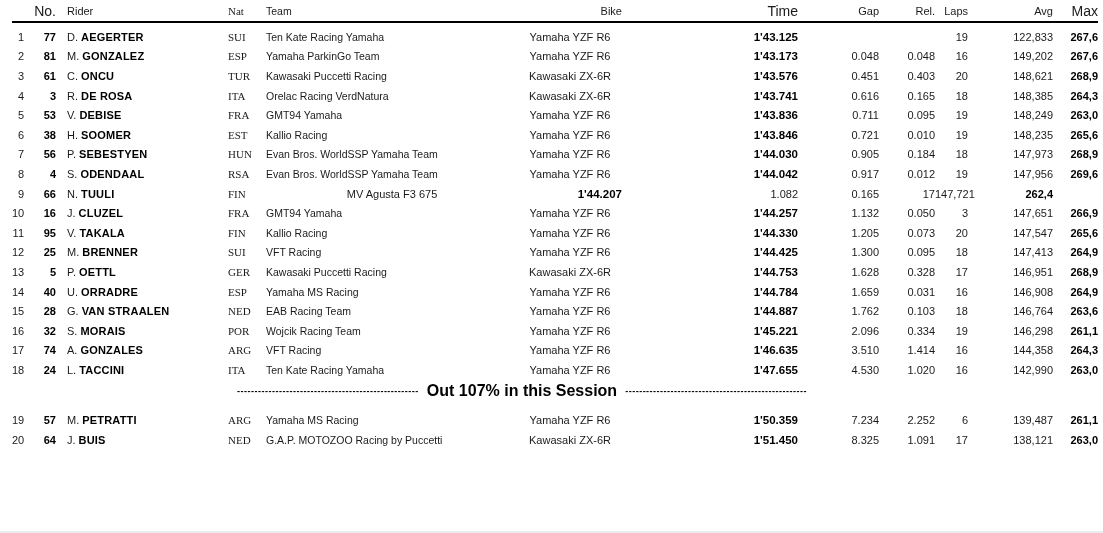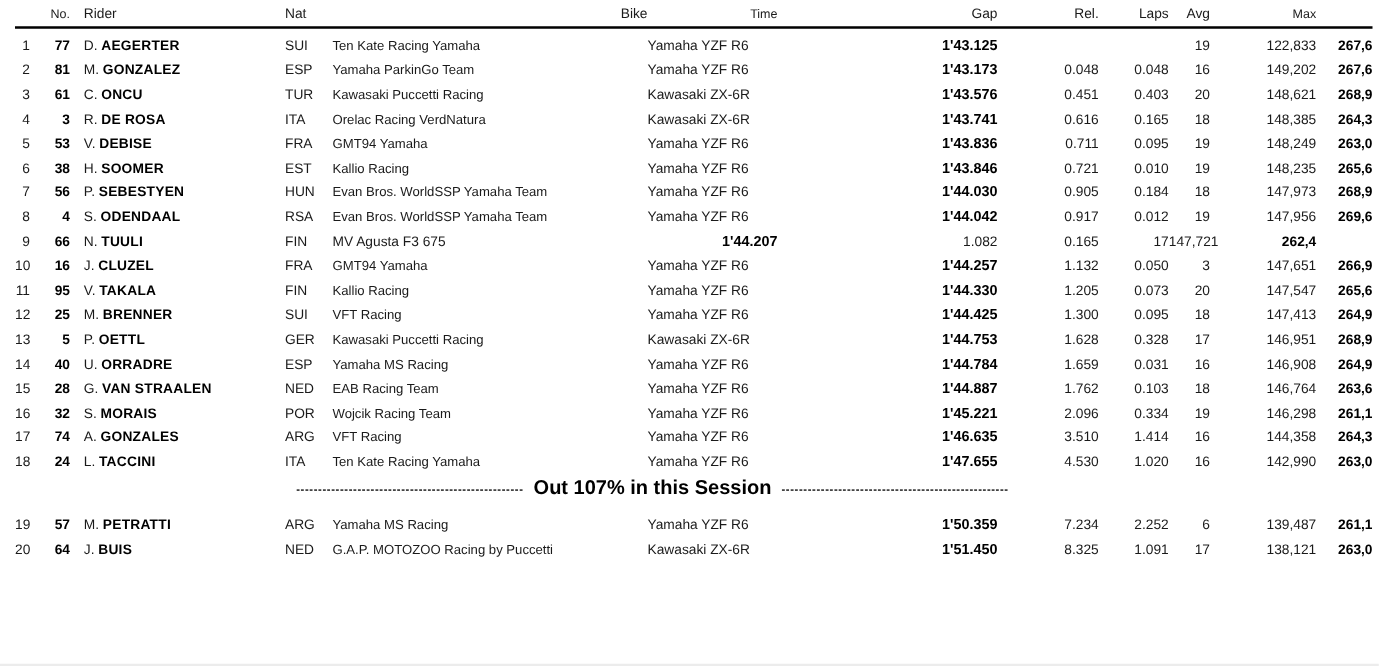--- a/index.html
+++ b/index.html
@@ -21,27 +21,27 @@
   .head-row{height:15px;font-size:11px;line-height:15px;}
   .head-row > div{font-weight:normal;}
   .rule{border-bottom:2.5px solid var(--rule,#000);margin-top:2px;}
   .rows{margin-top:4px;}
   
   .row{height:19.6px;font-size:11px;}
   .c-pos{text-align:right;padding-right:4px;}
   .c-no{text-align:right;padding-right:2px;font-weight:bold;color:var(--bold,#000);}
   .c-rider{padding-left:9px;white-space:nowrap;}
   .c-rider .surname{font-weight:bold;color:var(--bold,#000);margin-left:3px;letter-spacing:.2px;}
-  .c-nat{padding-left:0;}
+  .c-nat{padding-left:0;font-family:Liberation Serif, serif;}
   .c-team{padding-left:0;font-size:10.5px;white-space:nowrap;}
-  .c-bike{text-align:left;white-space:nowrap;}
+  .c-bike{text-align:center;white-space:nowrap;}
   .c-time{text-align:right;font-weight:bold;font-size:11.5px;color:var(--bold,#000);}
   .c-gap,.c-rel,.c-laps,.c-avg{text-align:right;}
   .c-max{text-align:right;font-weight:bold;color:var(--bold,#000);}
-  .head-row .c-no,.head-row .c-time,.head-row .c-max{color:var(--text,#1a1a1a);font-size:10px;}
+  .head-row .c-no,.head-row .c-time,.head-row .c-max{color:var(--text,#1a1a1a);font-size:14px;}
   .head-row .c-rider{padding-left:9px;}
   .head-row .c-bike{text-align:right;padding-left:2px;}
   
   .separator{
     width:1020px;height:20px;margin-top:1px;
     display:flex;justify-content:center;align-items:center;gap:8px;
     font-size:10.5px;white-space:nowrap;overflow:hidden;
   }
   .separator .dashes{letter-spacing:.5px;color:var(--bold,#000);font-weight:bold;font-size:9px;}
   .separator .label{font-weight:bold;color:var(--bold,#000);font-size:16px;}
@@ -52,20 +52,21 @@
 <body>
 
 <div class="sheet">
 
 
   <div class="grid-row head-row">
     <div class="c-pos"></div>
     <div class="c-no">No.</div>
     <div class="c-rider">Rider</div>
     <div class="c-nat">Nat</div>
+    <div class="c-team">Team</div>
     <div class="c-bike">Bike</div>
     <div class="c-time">Time</div>
     <div class="c-gap">Gap</div>
     <div class="c-rel">Rel.</div>
     <div class="c-laps">Laps</div>
     <div class="c-avg">Avg</div>
     <div class="c-max">Max</div>
   </div>
 
   <div class="rule"></div>

